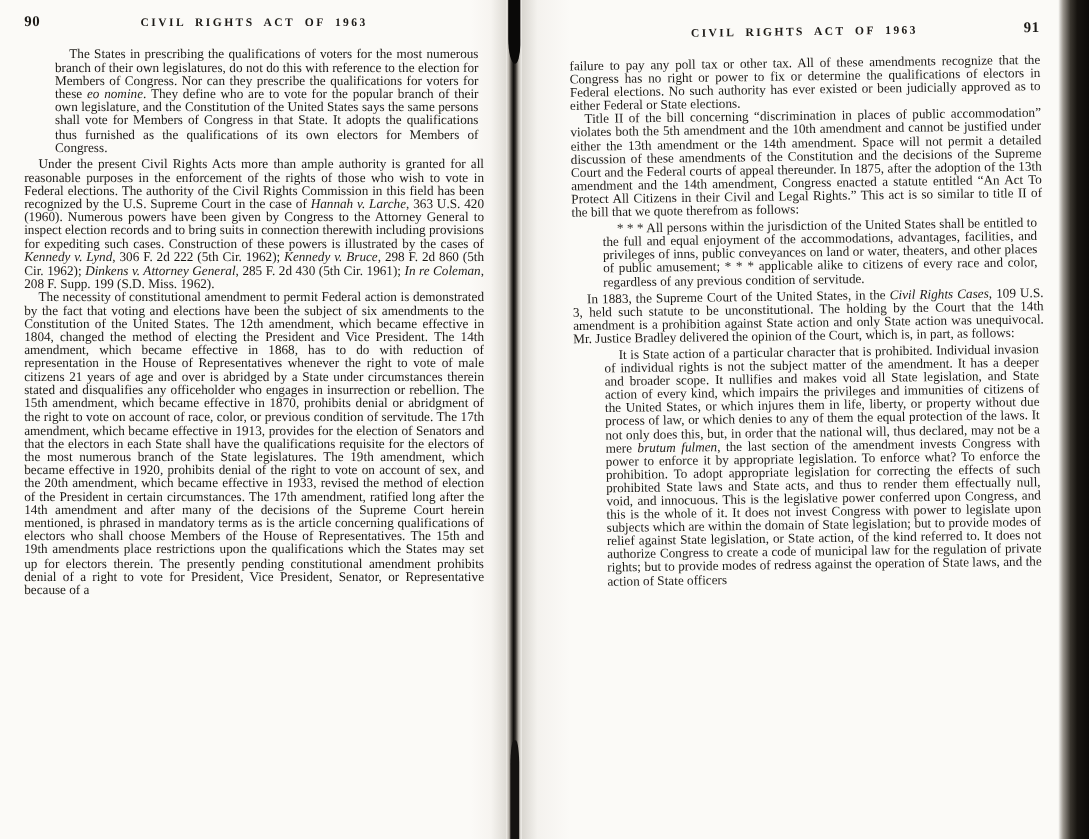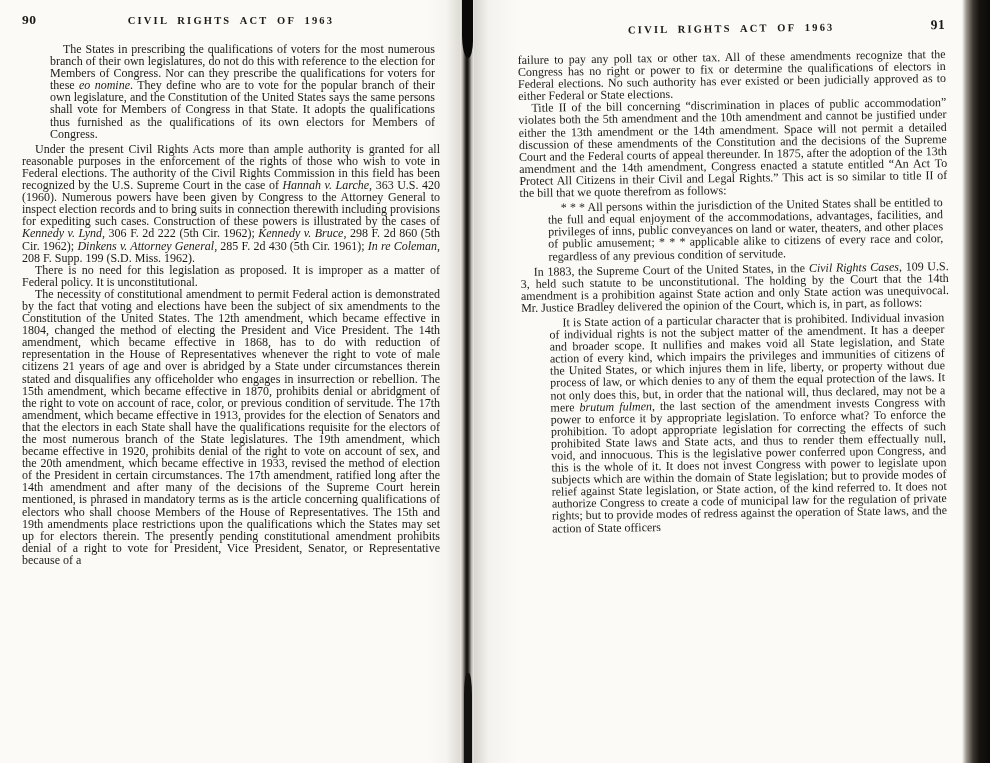--- a/index.html
+++ b/index.html
@@ -76,21 +76,20 @@
 
   <section class="page page-left">
     <header class="page-header">
       <span class="num">90</span>
       <span class="title">CIVIL RIGHTS ACT OF 1963</span>
       <span class="num"></span>
     </header>
     <div class="page-body">
         <p class="quote"><span>The States in prescribing the qualifications of voters for the most numerous branch of their own legislatures, do not do this with reference to the election for Members of Congress. Nor can they prescribe the qualifications for voters for these </span><span class="it">eo nomine</span><span>. They define who are to vote for the popular branch of their own legislature, and the Constitution of the United States says the same persons shall vote for Members of Congress in that State. It adopts the qualifications thus furnished as the qualifications of its own electors for Members of Congress.</span></p>
         <p class="body"><span>Under the present Civil Rights Acts more than ample authority is granted for all reasonable purposes in the enforcement of the rights of those who wish to vote in Federal elections. The authority of the Civil Rights Commission in this field has been recognized by the U.S. Supreme Court in the case of </span><span class="it">Hannah v. Larche</span><span>, 363 U.S. 420 (1960). Numerous powers have been given by Congress to the Attorney General to inspect election records and to bring suits in connection therewith including provisions for expediting such cases. Construction of these powers is illustrated by the cases of </span><span class="it">Kennedy v. Lynd</span><span>, 306 F. 2d 222 (5th Cir. 1962); </span><span class="it">Kennedy v. Bruce</span><span>, 298 F. 2d 860 (5th Cir. 1962); </span><span class="it">Dinkens v. Attorney General</span><span>, 285 F. 2d 430 (5th Cir. 1961); </span><span class="it">In re Coleman</span><span>, 208 F. Supp. 199 (S.D. Miss. 1962).</span></p>
-        <p class="body"><span>There is no need for this legislation as proposed. It is improper as a matter of Federal policy. It is unconstitutional.</span></p>
         <p class="body"><span>The necessity of constitutional amendment to permit Federal action is demonstrated by the fact that voting and elections have been the subject of six amendments to the Constitution of the United States. The 12th amendment, which became effective in 1804, changed the method of electing the President and Vice President. The 14th amendment, which became effective in 1868, has to do with reduction of representation in the House of Representatives whenever the right to vote of male citizens 21 years of age and over is abridged by a State under circumstances therein stated and disqualifies any officeholder who engages in insurrection or rebellion. The 15th amendment, which became effective in 1870, prohibits denial or abridgment of the right to vote on account of race, color, or previous condition of servitude. The 17th amendment, which became effective in 1913, provides for the election of Senators and that the electors in each State shall have the qualifications requisite for the electors of the most numerous branch of the State legislatures. The 19th amendment, which became effective in 1920, prohibits denial of the right to vote on account of sex, and the 20th amendment, which became effective in 1933, revised the method of election of the President in certain circumstances. The 17th amendment, ratified long after the 14th amendment and after many of the decisions of the Supreme Court herein mentioned, is phrased in mandatory terms as is the article concerning qualifications of electors who shall choose Members of the House of Representatives. The 15th and 19th amendments place restrictions upon the qualifications which the States may set up for electors therein. The presently pending constitutional amendment prohibits denial of a right to vote for President, Vice President, Senator, or Representative because of a</span></p>
       </div>
   </section>
 
   <div class="gutter"></div>
 
   <section class="page page-right">
     <div class="tilt">
       <header class="page-header">
         <span class="num"></span>

